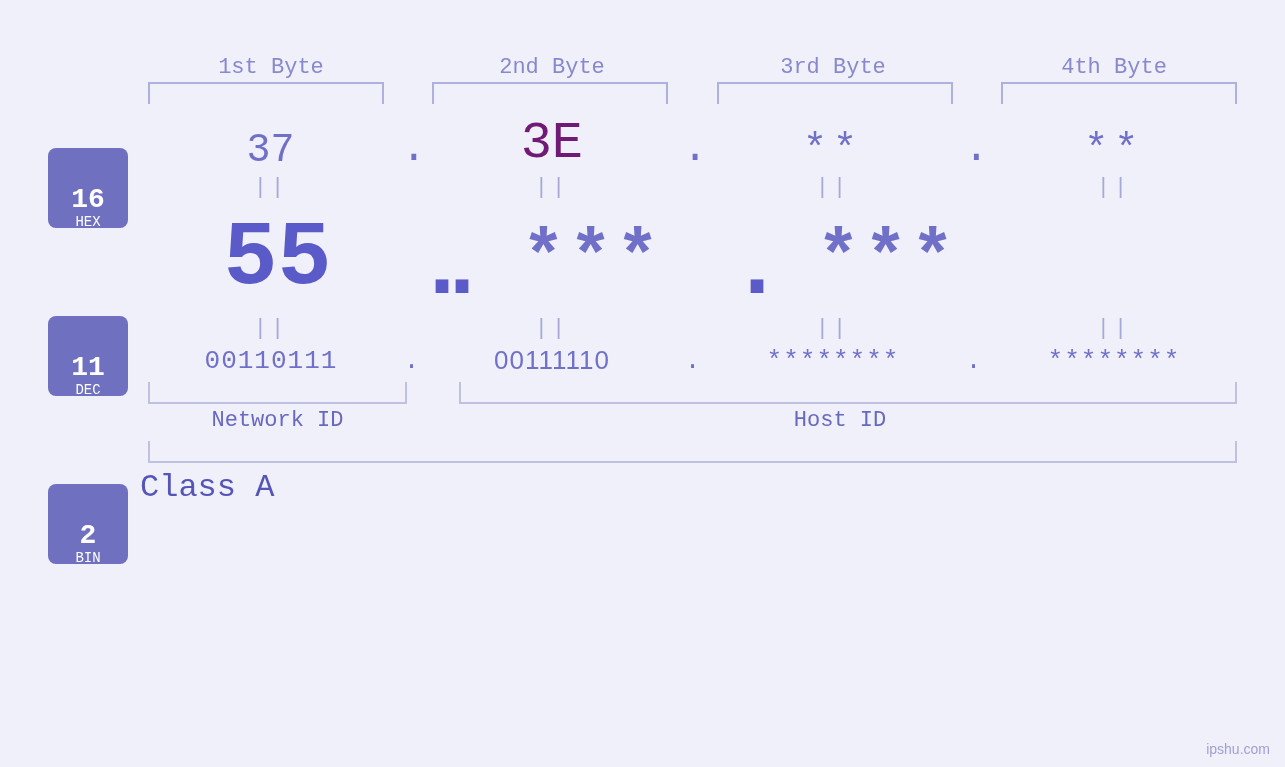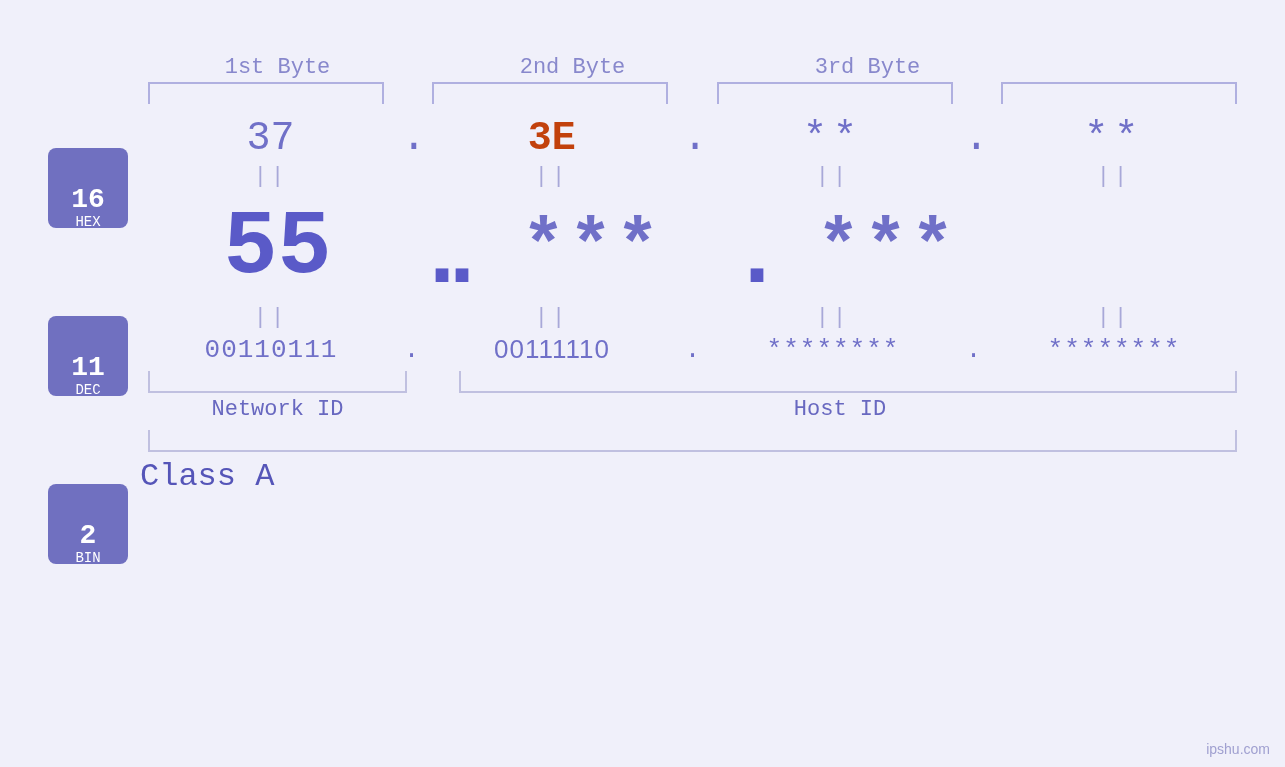--- a/index.html
+++ b/index.html
@@ -108,36 +108,37 @@
 
   <div class="main-area">
 
     <div style="display:flex; align-items:center; margin-bottom:2px;">
       <div style="width:275px; text-align:center; color:#8888cc; font-size:22px; font-family:'Courier New',monospace;">1st Byte</div>
       <div style="width:20px;"></div>
       <div style="width:275px; text-align:center; color:#8888cc; font-size:22px; font-family:'Courier New',monospace;">2nd Byte</div>
       <div style="width:20px;"></div>
       <div style="width:275px; text-align:center; color:#8888cc; font-size:22px; font-family:'Courier New',monospace;">3rd Byte</div>
       <div style="width:20px;"></div>
+      <div style="width:275px; text-align:center; color:#8888cc; font-size:22px; font-family:'Courier New',monospace;">4th Byte</div>
     </div>
 
     <div style="display:flex; align-items:flex-end; margin-bottom:10px;">
       <div class="top-bracket tb1"></div>
       <div style="width:36px;"></div>
       <div class="top-bracket tb2"></div>
       <div style="width:36px;"></div>
       <div class="top-bracket tb3"></div>
       <div style="width:36px;"></div>
       <div class="top-bracket tb4"></div>
     </div>
 
-    <div style="display:flex; align-items:center; margin-bottom:2px;">
+    <div style="display:flex; align-items:flex-end; margin-bottom:2px;">
       <div style="width:275px; text-align:center; color:#7070c8; font-size:40px; font-family:'Courier New',monospace;">37</div>
       <div style="width:20px; text-align:center; color:#7070c8; font-size:42px;">.</div>
-      <div style="width:275px; text-align:center; color:#c2410c; font-size:40px; font-family:'Courier New',monospace;font-weight:bold;">3E</div>
+      <div style="width:275px; text-align:center; color:#701a75; font-size:52px; font-family:'Courier New',monospace;">3E</div>
       <div style="width:20px; text-align:center; color:#7070c8; font-size:42px;">.</div>
       <div style="width:275px; text-align:center; color:#7070c8; font-size:40px; font-family:'Courier New',monospace; letter-spacing:6px;">**</div>
       <div style="width:20px; text-align:center; color:#7070c8; font-size:42px;">.</div>
       <div style="width:275px; text-align:center; color:#7070c8; font-size:40px; font-family:'Courier New',monospace; letter-spacing:6px;">**</div>
     </div>
 
     <div style="display:flex; align-items:center; margin-bottom:4px;">
       <div style="width:275px; text-align:center; color:#a8a8d8; font-size:22px; letter-spacing:4px;">||</div>
       <div style="width:20px;"></div>
       <div style="width:275px; text-align:center; color:#a8a8d8; font-size:22px; letter-spacing:4px;">||</div>

